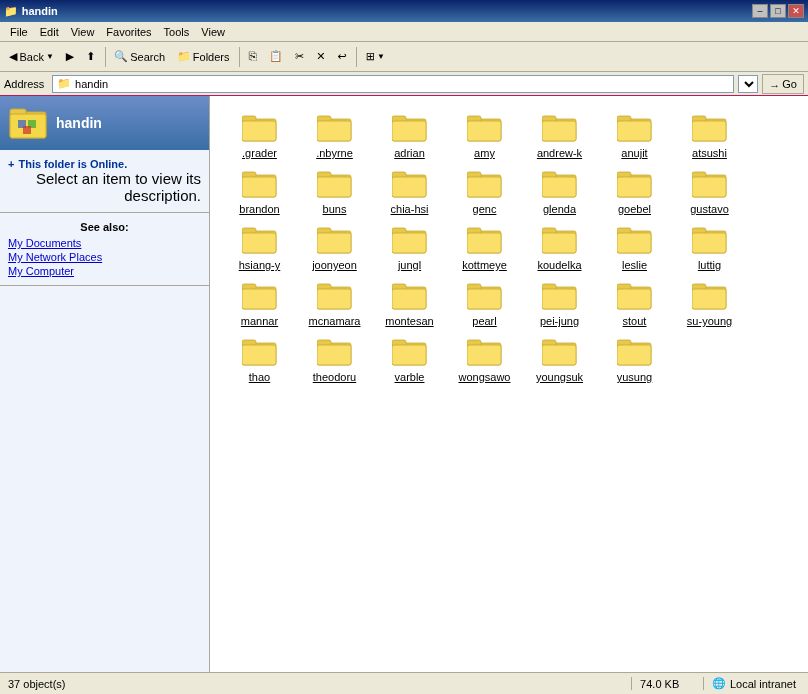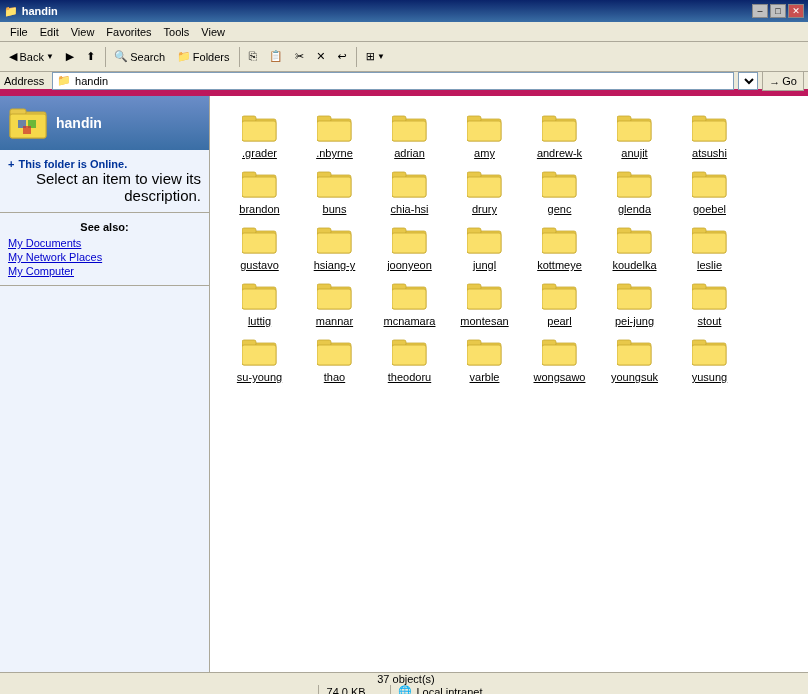--- a/index.html
+++ b/index.html
@@ -93,21 +93,21 @@
       margin: 0 2px;
     }
 
     
     .address-bar {
       background: #ECE9D8;
       height: 24px;
       display: flex;
       align-items: center;
       padding: 2px 4px;
-      border-bottom: 7px solid #be185d;
+      border-bottom: 1px solid #be185d;
       gap: 4px;
     }
     .address-label {
       font-size: 11px;
       margin-right: 4px;
     }
     .address-input {
       flex: 1;
       height: 18px;
       border: 1px solid #7F9DB9;
@@ -222,21 +222,20 @@
 
     
     .status-bar {
       height: 22px;
       background: #ECE9D8;
       border-top: 1px solid #ACA899;
       display: flex;
       align-items: center;
       padding: 0 4px;
       font-size: 11px;
-      flex-direction: column;
     }
     .status-left {
       flex: 1;
       padding-left: 4px;
     }
     .status-right {
       display: flex;
       gap: 16px;
     }
     .status-section {
@@ -440,28 +439,20 @@
     </svg></div>
           <span class="folder-item-label">buns</span>
         </div>
         <div class="folder-item">
           <div><svg width="36" height="30" viewBox="0 0 36 30">
       <rect x="0" y="6" width="34" height="22" rx="2" fill="#E8C84A" stroke="#C8A830" stroke-width="0.8"></rect>
       <rect x="0" y="3" width="14" height="6" rx="2" fill="#E8C84A" stroke="#C8A830" stroke-width="0.8"></rect>
       <rect x="0" y="8" width="34" height="20" rx="2" fill="#FAE06A" stroke="#C8A830" stroke-width="0.8"></rect>
     </svg></div>
           <span class="folder-item-label">chia-hsi</span>
-        </div>
-        <div class="folder-item">
-          <div><svg width="36" height="30" viewBox="0 0 36 30">
-      <rect x="0" y="6" width="34" height="22" rx="2" fill="#E8C84A" stroke="#C8A830" stroke-width="0.8"></rect>
-      <rect x="0" y="3" width="14" height="6" rx="2" fill="#E8C84A" stroke="#C8A830" stroke-width="0.8"></rect>
-      <rect x="0" y="8" width="34" height="20" rx="2" fill="#FAE06A" stroke="#C8A830" stroke-width="0.8"></rect>
-    </svg></div>
-          <span class="folder-item-label">drury</span>
         </div>
         <div class="folder-item">
           <div><svg width="36" height="30" viewBox="0 0 36 30">
       <rect x="0" y="6" width="34" height="22" rx="2" fill="#E8C84A" stroke="#C8A830" stroke-width="0.8"></rect>
       <rect x="0" y="3" width="14" height="6" rx="2" fill="#E8C84A" stroke="#C8A830" stroke-width="0.8"></rect>
       <rect x="0" y="8" width="34" height="20" rx="2" fill="#FAE06A" stroke="#C8A830" stroke-width="0.8"></rect>
     </svg></div>
           <span class="folder-item-label">genc</span>
         </div>
         <div class="folder-item">

